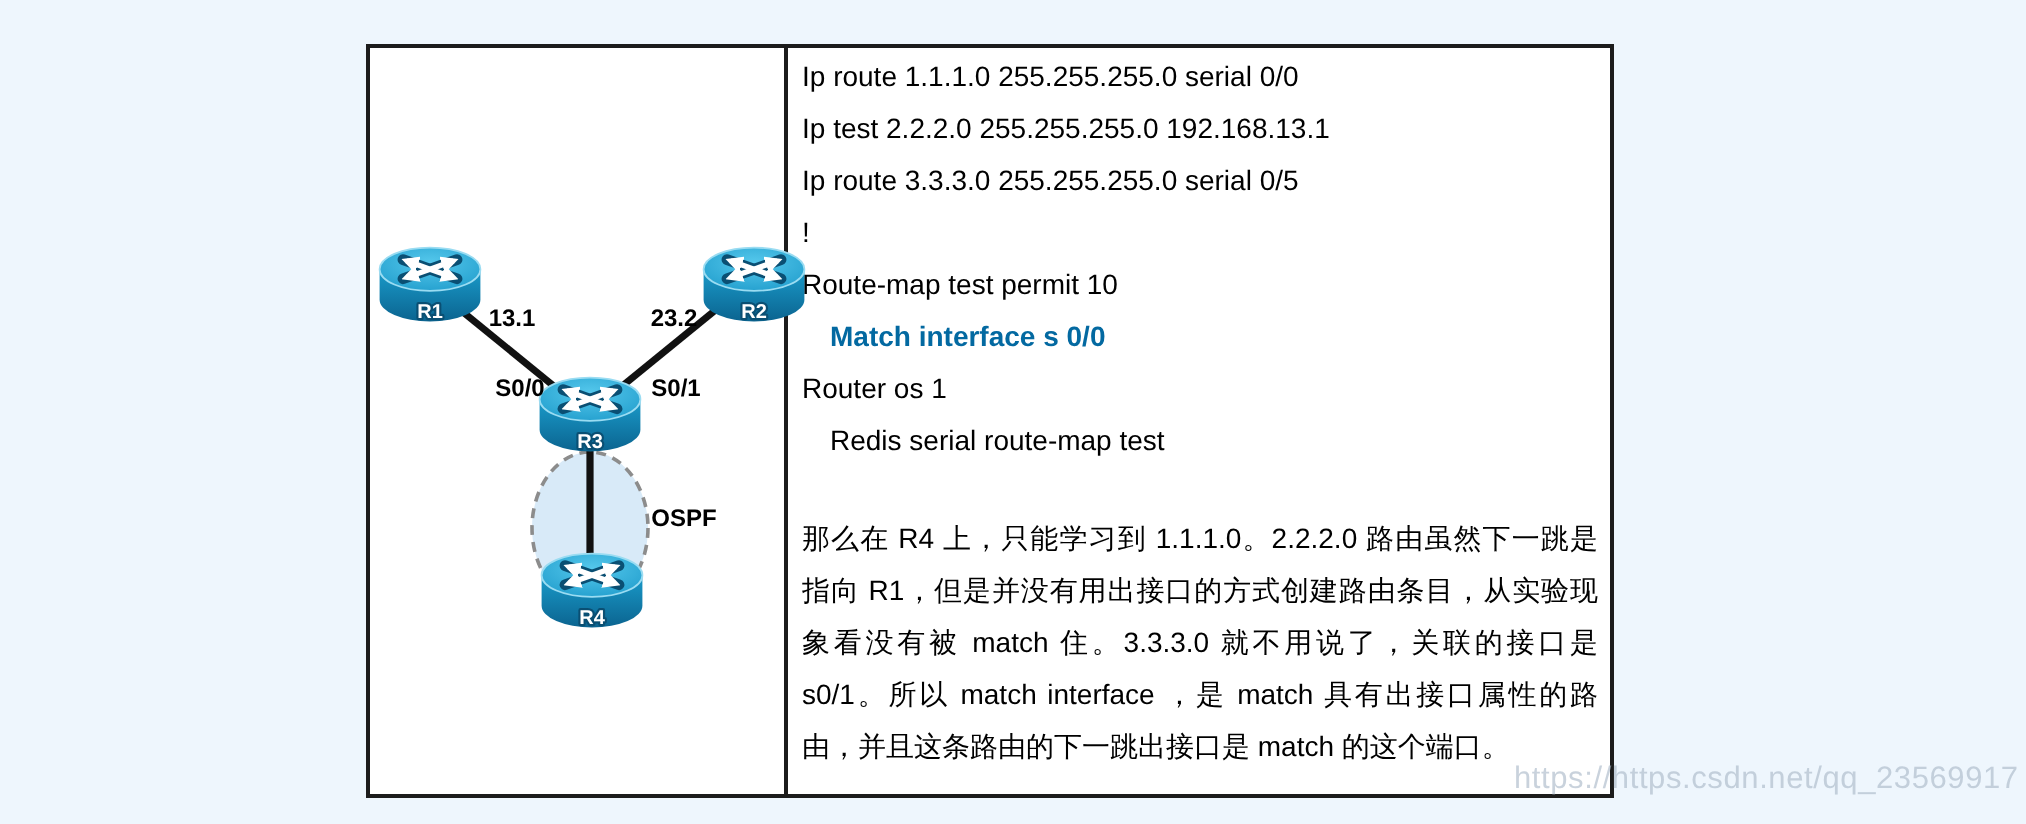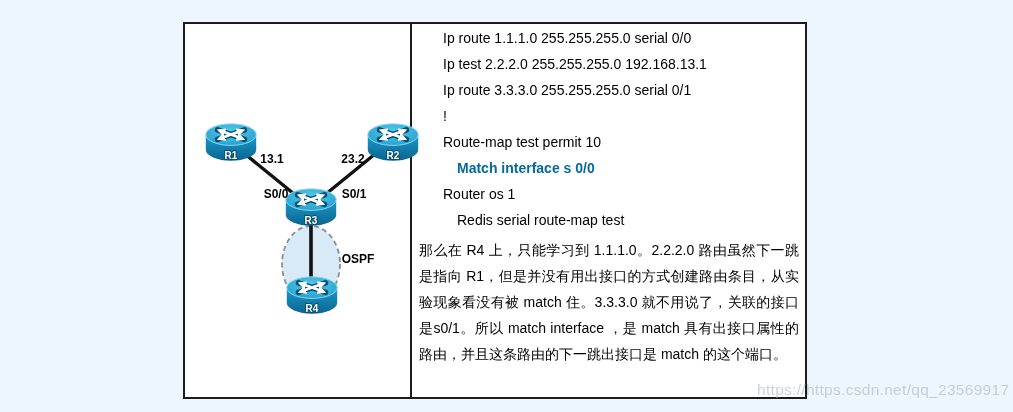--- a/index.html
+++ b/index.html
@@ -8,35 +8,34 @@
     position:relative; width:1013px; height:412px;
     background:#eef6fd; overflow:hidden;
   }
   .content-box {
     position:absolute; left:183px; top:22px;
     width:624px; height:377px;
     background:#ffffff; border:2px solid #1c1c1c;
     display:flex;
   }
   .diagram-cell {
-    width:227px; flex:none;
+    width:209px; flex:none;
     border-right:2px solid #1c1c1c;
     position:relative;
-    padding-left:16px;
   }
   .text-cell {
     flex:1; padding:1px 6px 0 7px; overflow:hidden;
     color:#000;
   }
   .config-title { font-weight:bold; font-size:15px; line-height:26px; white-space:nowrap; }
-  .cfg-line { font-size:14px; line-height:26px; white-space:nowrap;margin-left:24px; }
+  .cfg-line { font-size:14px; line-height:26px; white-space:nowrap; }
   .cfg-line.red { color:#0369a1; font-weight:bold; padding-left:14px; }
   .cfg-line.indent { padding-left:14px; }
   .paragraph {
-    margin-top:4px; font-size:14px; line-height:26px;
+    margin-top:23px; font-size:14px; line-height:26px;
     text-align:justify; color:#000;
   }
   .watermark {
     position:absolute; left:757px; top:381px;
     font-size:15.5px; color:rgba(168,183,199,0.62);
     letter-spacing:0.3px; white-space:nowrap;
   }
   
   .rlabel {
     font-family:"Liberation Sans", sans-serif; font-size:10px; font-weight:bold;
@@ -114,21 +113,21 @@
         <text class="dlabel" x="75" y="174">S0/0</text>
         <text class="dlabel" x="153" y="174">S0/1</text>
         <text class="dlabel" x="157" y="239">OSPF</text>
       </svg>
     </div>
 
     <div class="text-cell">
       <div>
           <div class="cfg-line ">Ip route 1.1.1.0 255.255.255.0 serial 0/0</div>
           <div class="cfg-line ">Ip test 2.2.2.0 255.255.255.0 192.168.13.1</div>
-          <div class="cfg-line ">Ip route 3.3.3.0 255.255.255.0 serial 0/1</div>
+          <div class="cfg-line ">Ip route 3.3.3.0 255.255.255.0 serial 0/5</div>
           <div class="cfg-line ">!</div>
           <div class="cfg-line ">Route-map test permit 10</div>
           <div class="cfg-line red">Match interface s 0/0</div>
           <div class="cfg-line ">Router os 1</div>
           <div class="cfg-line indent">Redis serial route-map test</div>
         </div>
       <div class="paragraph">那么在 R4 上，只能学习到 1.1.1.0。2.2.2.0 路由虽然下一跳是指向 R1，但是并没有用出接口的方式创建路由条目，从实验现象看没有被 match 住。3.3.3.0 就不用说了，关联的接口是s0/1。所以 match interface ，是 match 具有出接口属性的路由，并且这条路由的下一跳出接口是 match 的这个端口。</div>
     </div>
 
   </div>

